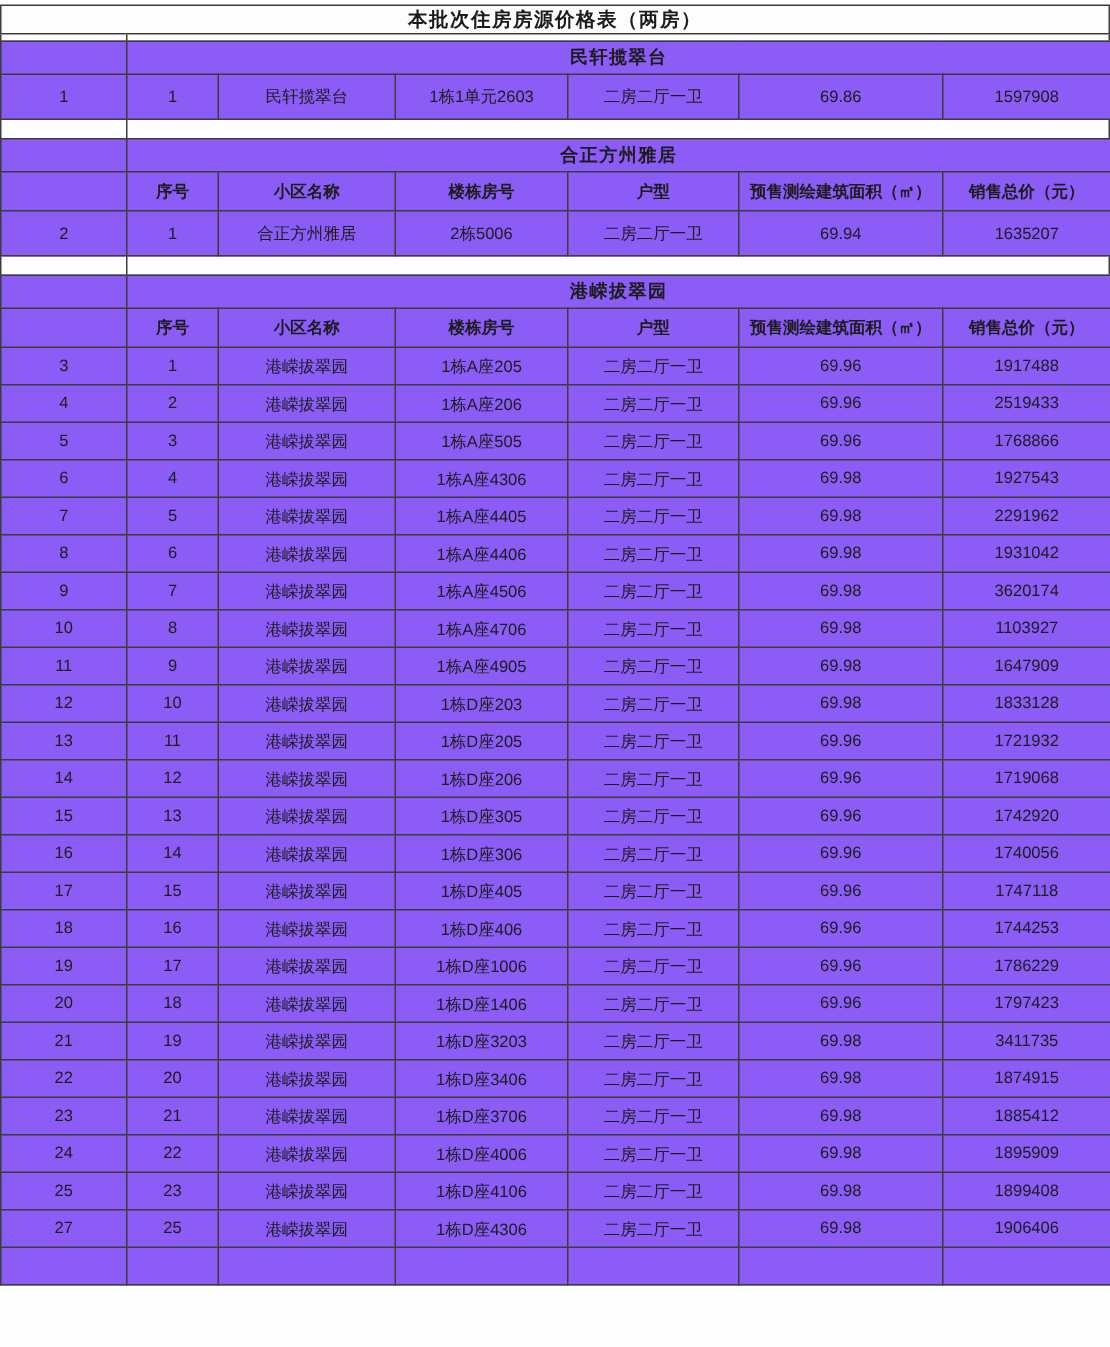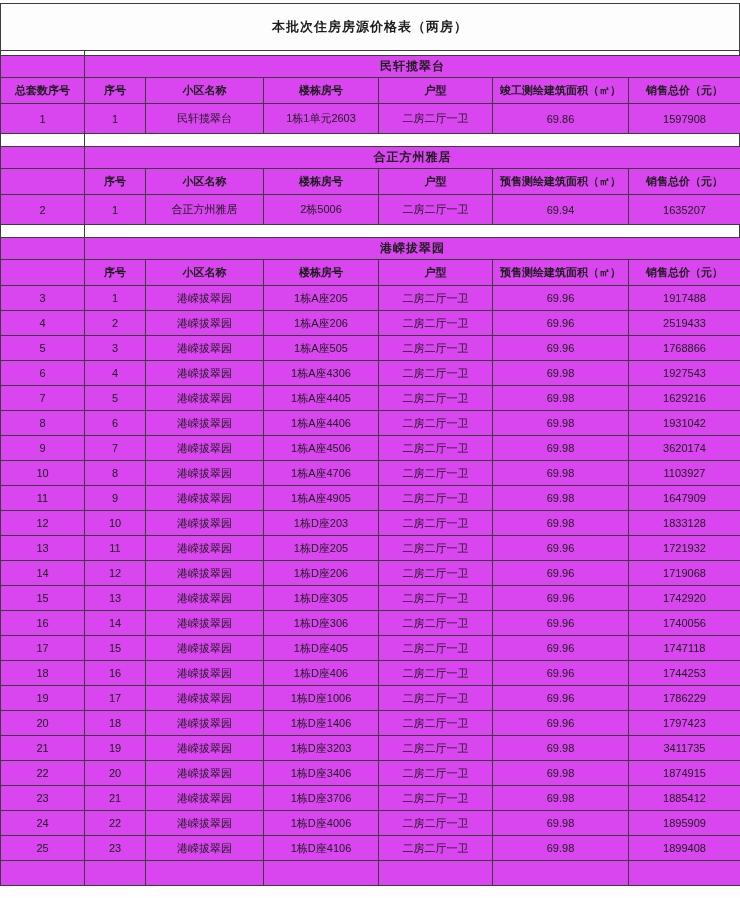--- a/index.html
+++ b/index.html
@@ -3,36 +3,36 @@
 <meta charset="utf-8">
 <style>
   html,body{margin:0;padding:0;background:#ffffff;}
   #page{
     width:740px;height:898px;overflow:hidden;box-sizing:border-box;
     padding-top:3px;background:#fefefe;
     font-family:"Liberation Sans","DejaVu Sans",sans-serif;
     color:#1c1c1c;
   }
   .title-box{
-    height:48px;border:1px solid #3c3c3c;box-sizing:border-box;
+    height:20px;border:1px solid #3c3c3c;box-sizing:border-box;
     display:flex;align-items:center;justify-content:center;
     font-size:13px;font-weight:bold;letter-spacing:1px;background:#fdfdfd;
   }
   .gap{height:4px;position:relative;}
   .spacer{height:12px;position:relative;}
   .gap::before,.spacer::before{
     content:"";position:absolute;left:0;top:0;bottom:0;width:83px;
     border-left:1px solid #3c3c3c;border-right:1px solid #3c3c3c;
   }
   .gap::after,.spacer::after{
     content:"";position:absolute;right:0;top:0;bottom:0;
     border-right:1px solid #3c3c3c;
   }
   table.section{
-    width:740px;border-collapse:collapse;table-layout:fixed;background:#d946ef;
+    width:740px;border-collapse:collapse;table-layout:fixed;background:#8b5cf6;
   }
   table.section td,table.section th{
     border:1px solid #3c3c3c;text-align:center;vertical-align:middle;
     padding:0;font-size:11px;font-weight:normal;
     white-space:nowrap;overflow:hidden;
   }
   tr.band-row{height:22px;}
   tr.band-row th.section-name{font-size:12px;font-weight:bold;letter-spacing:1px;}
   tr.header-row{height:26px;}
   tr.header-row th{font-weight:bold;}
@@ -55,29 +55,20 @@
       <col style="width:115px">
           <col style="width:114px">
           <col style="width:136px">
       <col style="width:112px">
     </colgroup>
     <thead>
       <tr class="band-row">
         <td></td>
         <th class="section-name" colspan="6">民轩揽翠台</th>
       </tr>
-      <tr class="header-row">
-            <th>总套数序号</th>
-            <th>序号</th>
-            <th>小区名称</th>
-            <th>楼栋房号</th>
-            <th>户型</th>
-            <th>竣工测绘建筑面积（㎡）</th>
-            <th>销售总价（元）</th>
-          </tr>
     </thead>
     <tbody>
           <tr>
             <td class="idx">1</td>
             <td class="idx">1</td>
             <td>民轩揽翠台</td>
             <td>1栋1单元2603</td>
             <td>二房二厅一卫</td>
             <td>69.86</td>
             <td>1597908</td>
@@ -185,21 +176,21 @@
             <td>69.98</td>
             <td>1927543</td>
           </tr>
           <tr>
             <td class="idx">7</td>
             <td class="idx">5</td>
             <td>港嵘拔翠园</td>
             <td>1栋A座4405</td>
             <td>二房二厅一卫</td>
             <td>69.98</td>
-            <td>1629216</td>
+            <td>2291962</td>
           </tr>
           <tr>
             <td class="idx">8</td>
             <td class="idx">6</td>
             <td>港嵘拔翠园</td>
             <td>1栋A座4406</td>
             <td>二房二厅一卫</td>
             <td>69.98</td>
             <td>1931042</td>
           </tr>
@@ -348,20 +339,29 @@
             <td>1895909</td>
           </tr>
           <tr>
             <td class="idx">25</td>
             <td class="idx">23</td>
             <td>港嵘拔翠园</td>
             <td>1栋D座4106</td>
             <td>二房二厅一卫</td>
             <td>69.98</td>
             <td>1899408</td>
+          </tr>
+          <tr>
+            <td class="idx">27</td>
+            <td class="idx">25</td>
+            <td>港嵘拔翠园</td>
+            <td>1栋D座4306</td>
+            <td>二房二厅一卫</td>
+            <td>69.98</td>
+            <td>1906406</td>
           </tr>
           <tr>
             <td></td>
             <td></td>
             <td></td>
             <td></td>
             <td></td>
             <td></td>
             <td></td>
           </tr>

